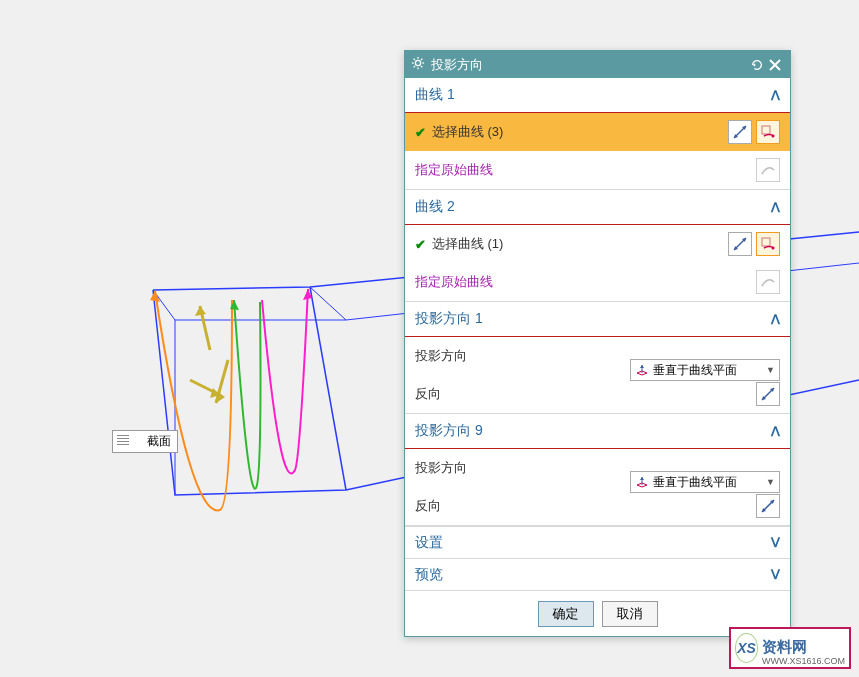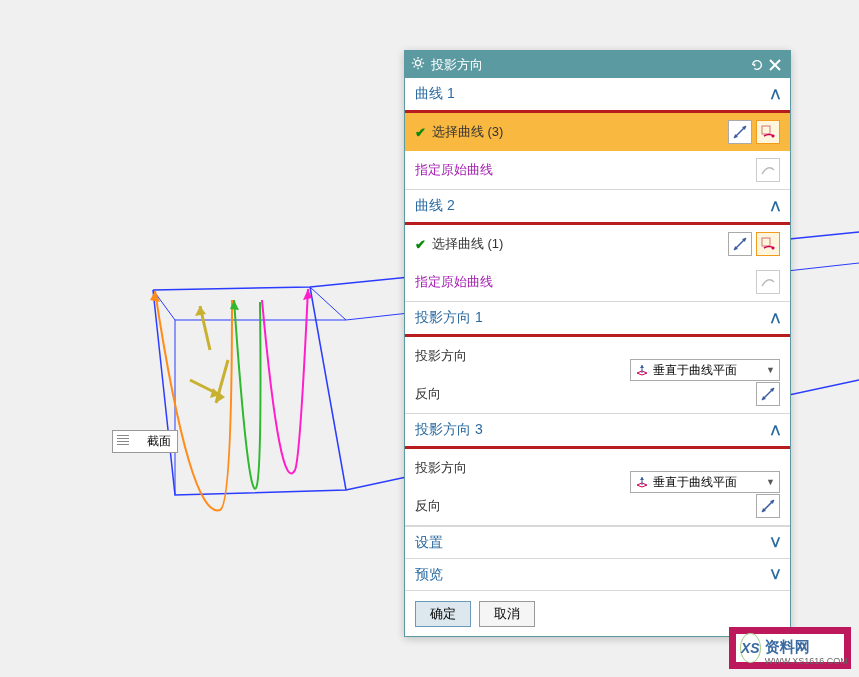--- a/index.html
+++ b/index.html
@@ -8,21 +8,21 @@
 .viewport { position: absolute; left: 0; top: 0; width: 859px; height: 677px; background: #f0f0f0; }
 .section-tag { position: absolute; left: 112px; top: 430px; background: #fff; border: 1px solid #999; padding: 2px 6px 2px 34px; font-size: 12px; }
 .section-tag::before { content: ""; position: absolute; left: 4px; top: 4px; width: 12px; height: 10px; background: repeating-linear-gradient(0deg,#888 0,#888 1px,#fff 1px,#fff 3px); }
 
 .dialog { position: absolute; left: 404px; top: 50px; width: 387px; background: #fff; border: 1px solid #5a9aa0; box-shadow: 0 2px 8px rgba(0,0,0,0.2); }
 .dlg-title { height: 27px; background: #5a9aa0; display: flex; align-items: center; padding: 0 6px; color: #fff; font-size: 13px; }
 .dlg-title .gear { margin-right: 6px; }
 .dlg-title .spacer { flex: 1; }
 .dlg-title .tbtn { width: 18px; height: 18px; display: flex; align-items: center; justify-content: center; cursor: pointer; font-size: 13px; }
 
-.section-hdr { height: 35px; display: flex; align-items: center; padding: 0 10px; cursor: pointer; border-bottom: 3px solid #b91c1c; }
+.section-hdr { height: 35px; display: flex; align-items: center; padding: 0 10px; cursor: pointer; border-bottom: 1px solid #b91c1c; }
 .section-hdr .lbl { flex: 1; color: #2a6aa0; font-size: 14px; }
 .section-hdr .chev { color: #2a6aa0; font-weight: bold; font-size: 13px; display: flex; flex-direction: column; line-height: 7px; }
 
 .sec-body { padding: 0; border-bottom: 1px solid #d8d8d8; }
 .row { height: 38px; display: flex; align-items: center; padding: 0 10px; }
 .row.selected { background: #f9b840; }
 .row .check { color: #0a8a0a; margin-right: 6px; font-weight: bold; font-size: 13px; }
 .row .txt { flex: 1; font-size: 13px; color: #333; }
 .row .disabled-txt { flex: 1; font-size: 13px; color: #a21caf; }
 .row .rbtn { width: 24px; height: 24px; border: 1px solid #aaa; background: #fff; margin-left: 4px; display: flex; align-items: center; justify-content: center; cursor: pointer; }
@@ -32,25 +32,25 @@
 .row .dropdown { flex: 1; max-width: 150px; margin-left: auto; height: 22px; border: 1px solid #aaa; display: flex; align-items: center; padding: 0 4px; font-size: 12px; cursor: pointer; background: #fff; margin-top: 28px; }
 .row .dd-icon { width: 14px; height: 14px; margin-right: 4px; }
 .row .dd-txt { flex: 1; }
 .row .dd-caret { font-size: 9px; color: #555; }
 .row .single-btn { width: 24px; height: 24px; border: 1px solid #aaa; background: #fff; margin-left: auto; display: flex; align-items: center; justify-content: center; cursor: pointer; }
 
 .collapsed-hdr { height: 32px; display: flex; align-items: center; padding: 4px 10px; cursor: pointer; border-top: 1px solid #d8d8d8; }
 .collapsed-hdr .lbl { flex: 1; color: #2a6aa0; font-size: 14px; }
 .collapsed-hdr .vchev { color: #2a6aa0; font-weight: bold; font-size: 13px; }
 
-.dlg-footer { height: 46px; display: flex; align-items: center; justify-content: flex-start; padding: 0 10px; gap: 8px; background: #fff; border-top: 1px solid #d8d8d8; }
+.dlg-footer { height: 46px; display: flex; align-items: center; justify-content: center; padding: 0 10px; gap: 8px; background: #fff; border-top: 1px solid #d8d8d8; }
 .dlg-footer button { width: 56px; height: 26px; border: 1px solid #999; background: #f5f5f5; font-size: 13px; cursor: pointer; }
 .dlg-footer button.primary { background: #dde8ee; border-color: #6a9ab8; }
 
-.watermark { position: absolute; right: 8px; bottom: 8px; width: 122px; height: 42px; border: 7px solid #be185d; background: #fff; display: flex; align-items: center; padding: 8px 4px; font-size: 11px; gap: 4px; }
+.watermark { position: absolute; right: 8px; bottom: 8px; width: 122px; height: 42px; border: 2px solid #be185d; background: #fff; display: flex; align-items: center; padding: 8px 4px; font-size: 11px; gap: 4px; }
 .watermark .xs { width: 30px; height: 30px; border-radius: 50%; border: 1px solid #a8d08d; display: flex; align-items: center; justify-content: center; color: #3a6aa0; font-weight: bold; font-style: italic; font-size: 14px; }
 .watermark .wm-txt { display: flex; flex-direction: column; line-height: 1.2; margin-top: 8px; }
 .watermark .wm-top { color: #3a6aa0; font-weight: bold; font-size: 15px; }
 .watermark .wm-bot { color: #666; font-size: 9px; }
 
 svg.geom { position: absolute; left: 0; top: 0; }
 </style>
 </head>
 <body>
 
@@ -209,21 +209,21 @@
         <svg width="16" height="16" viewBox="0 0 16 16">
             <line x1="2" y1="14" x2="14" y2="2" stroke="#3a5aa0" stroke-width="1.5"></line>
             <polygon points="14,2 10,3 13,6" fill="#3a5aa0"></polygon>
             <polygon points="2,14 6,13 3,10" fill="#3a5aa0"></polygon>
           </svg>
       </span>
     </div>
   </div>
 
   <div class="section-hdr">
-    <span class="lbl">投影方向 3</span>
+    <span class="lbl">投影方向 9</span>
     <span class="chev">ᐱ</span>
   </div>
   <div class="sec-body">
     <div class="row">
       <span class="lbl2">投影方向</span>
       <div class="dropdown">
         <span class="dd-icon">
           <svg width="14" height="14" viewBox="0 0 14 14">
               <path d="M2 10 L7 12 L12 10 L7 8 Z" fill="none" stroke="#c05"></path>
               <line x1="7" y1="2" x2="7" y2="10" stroke="#3a5aa0"></line>

